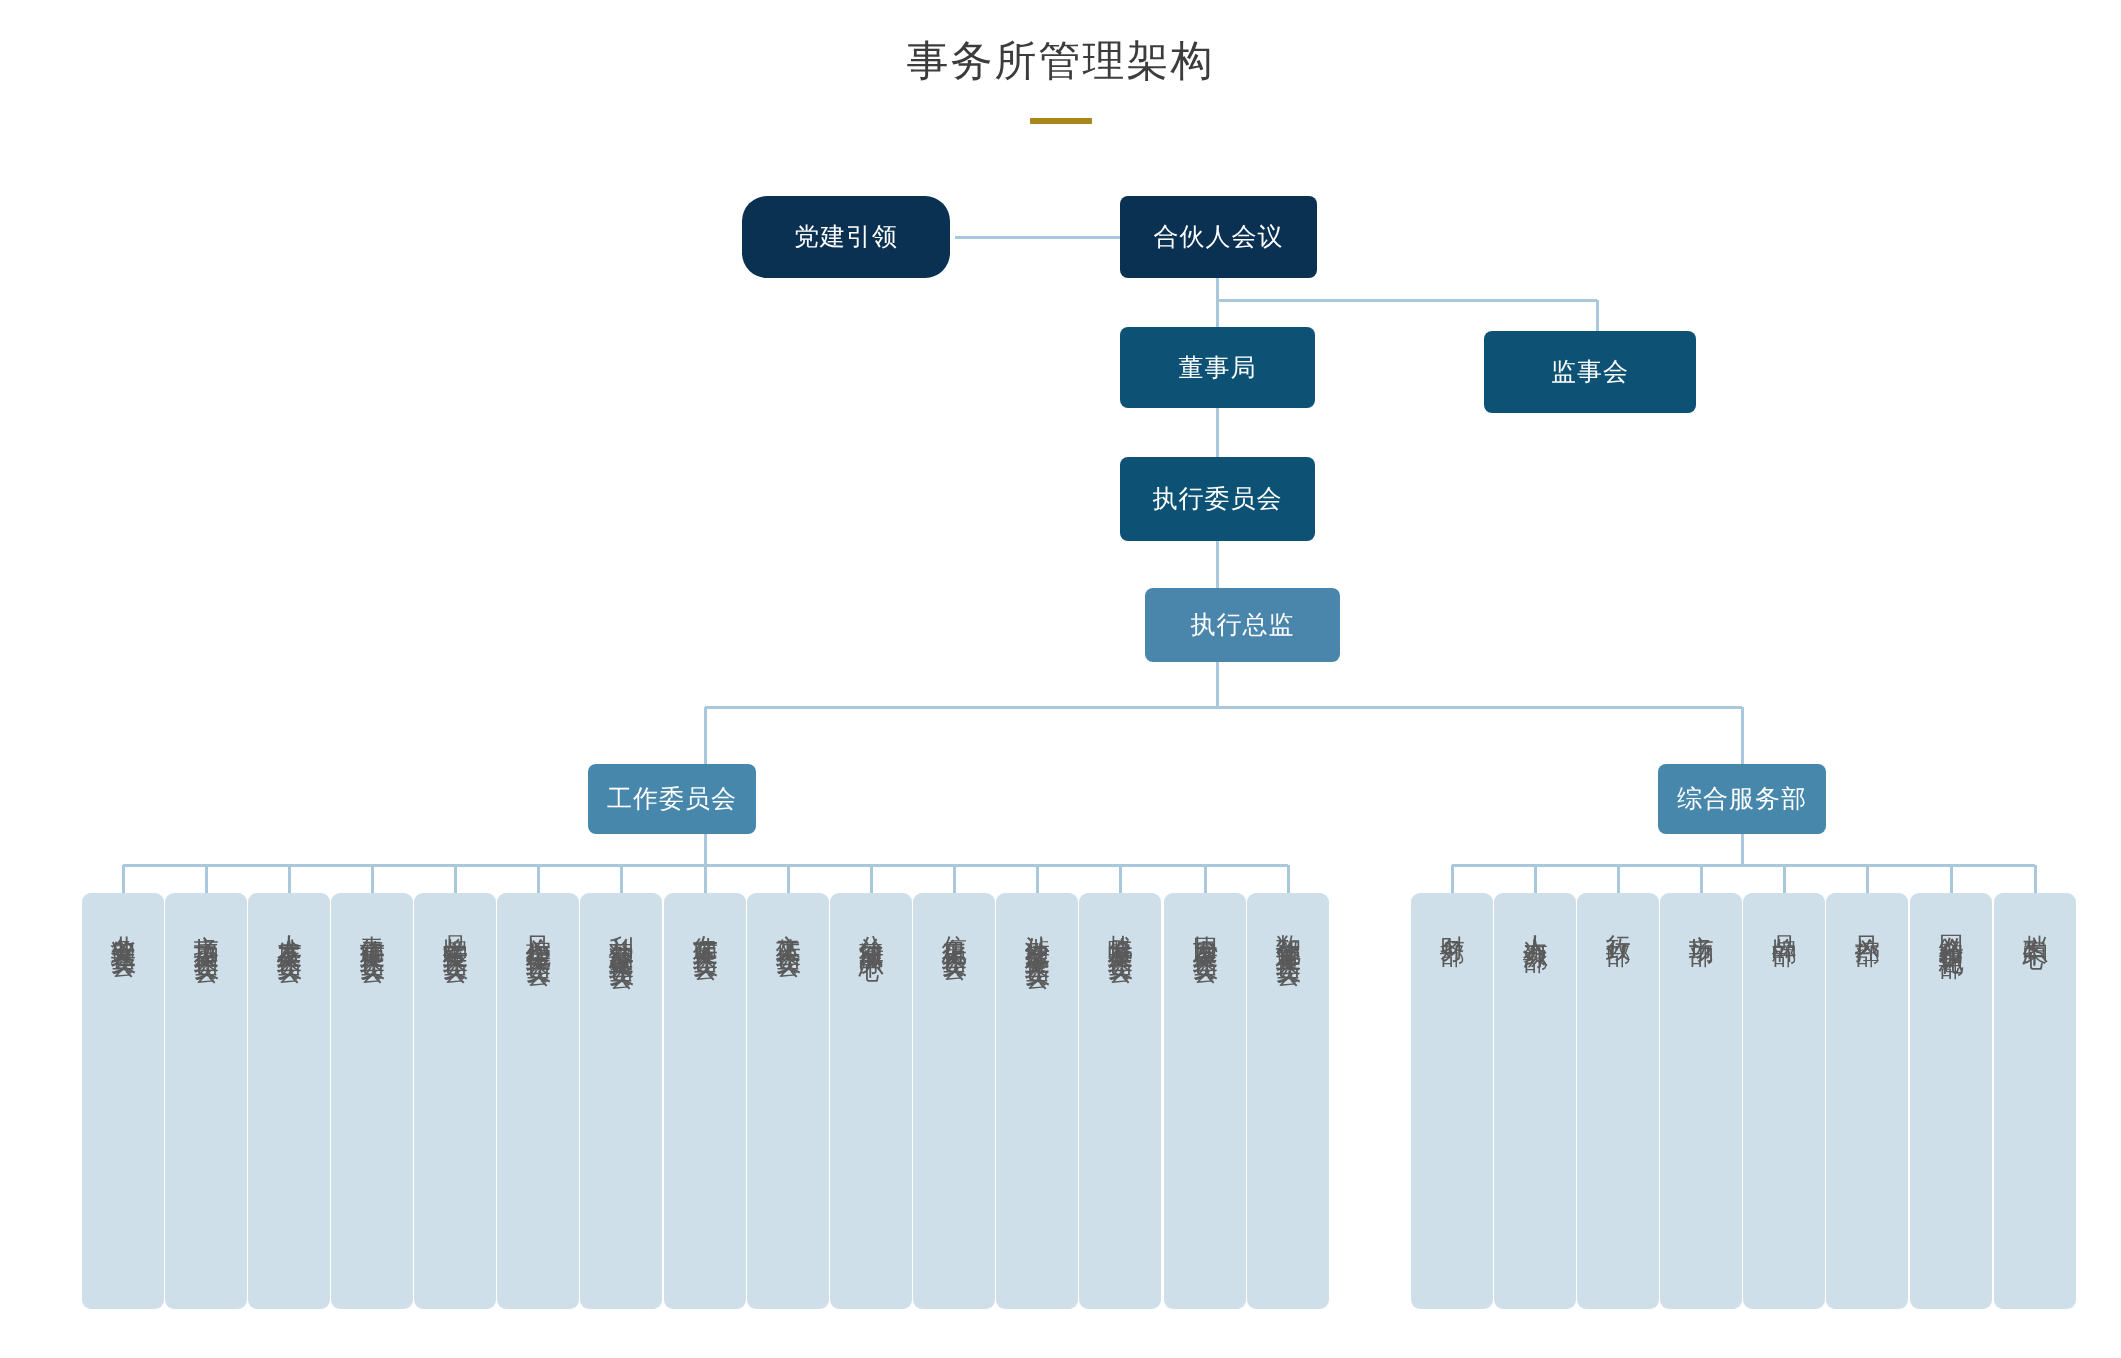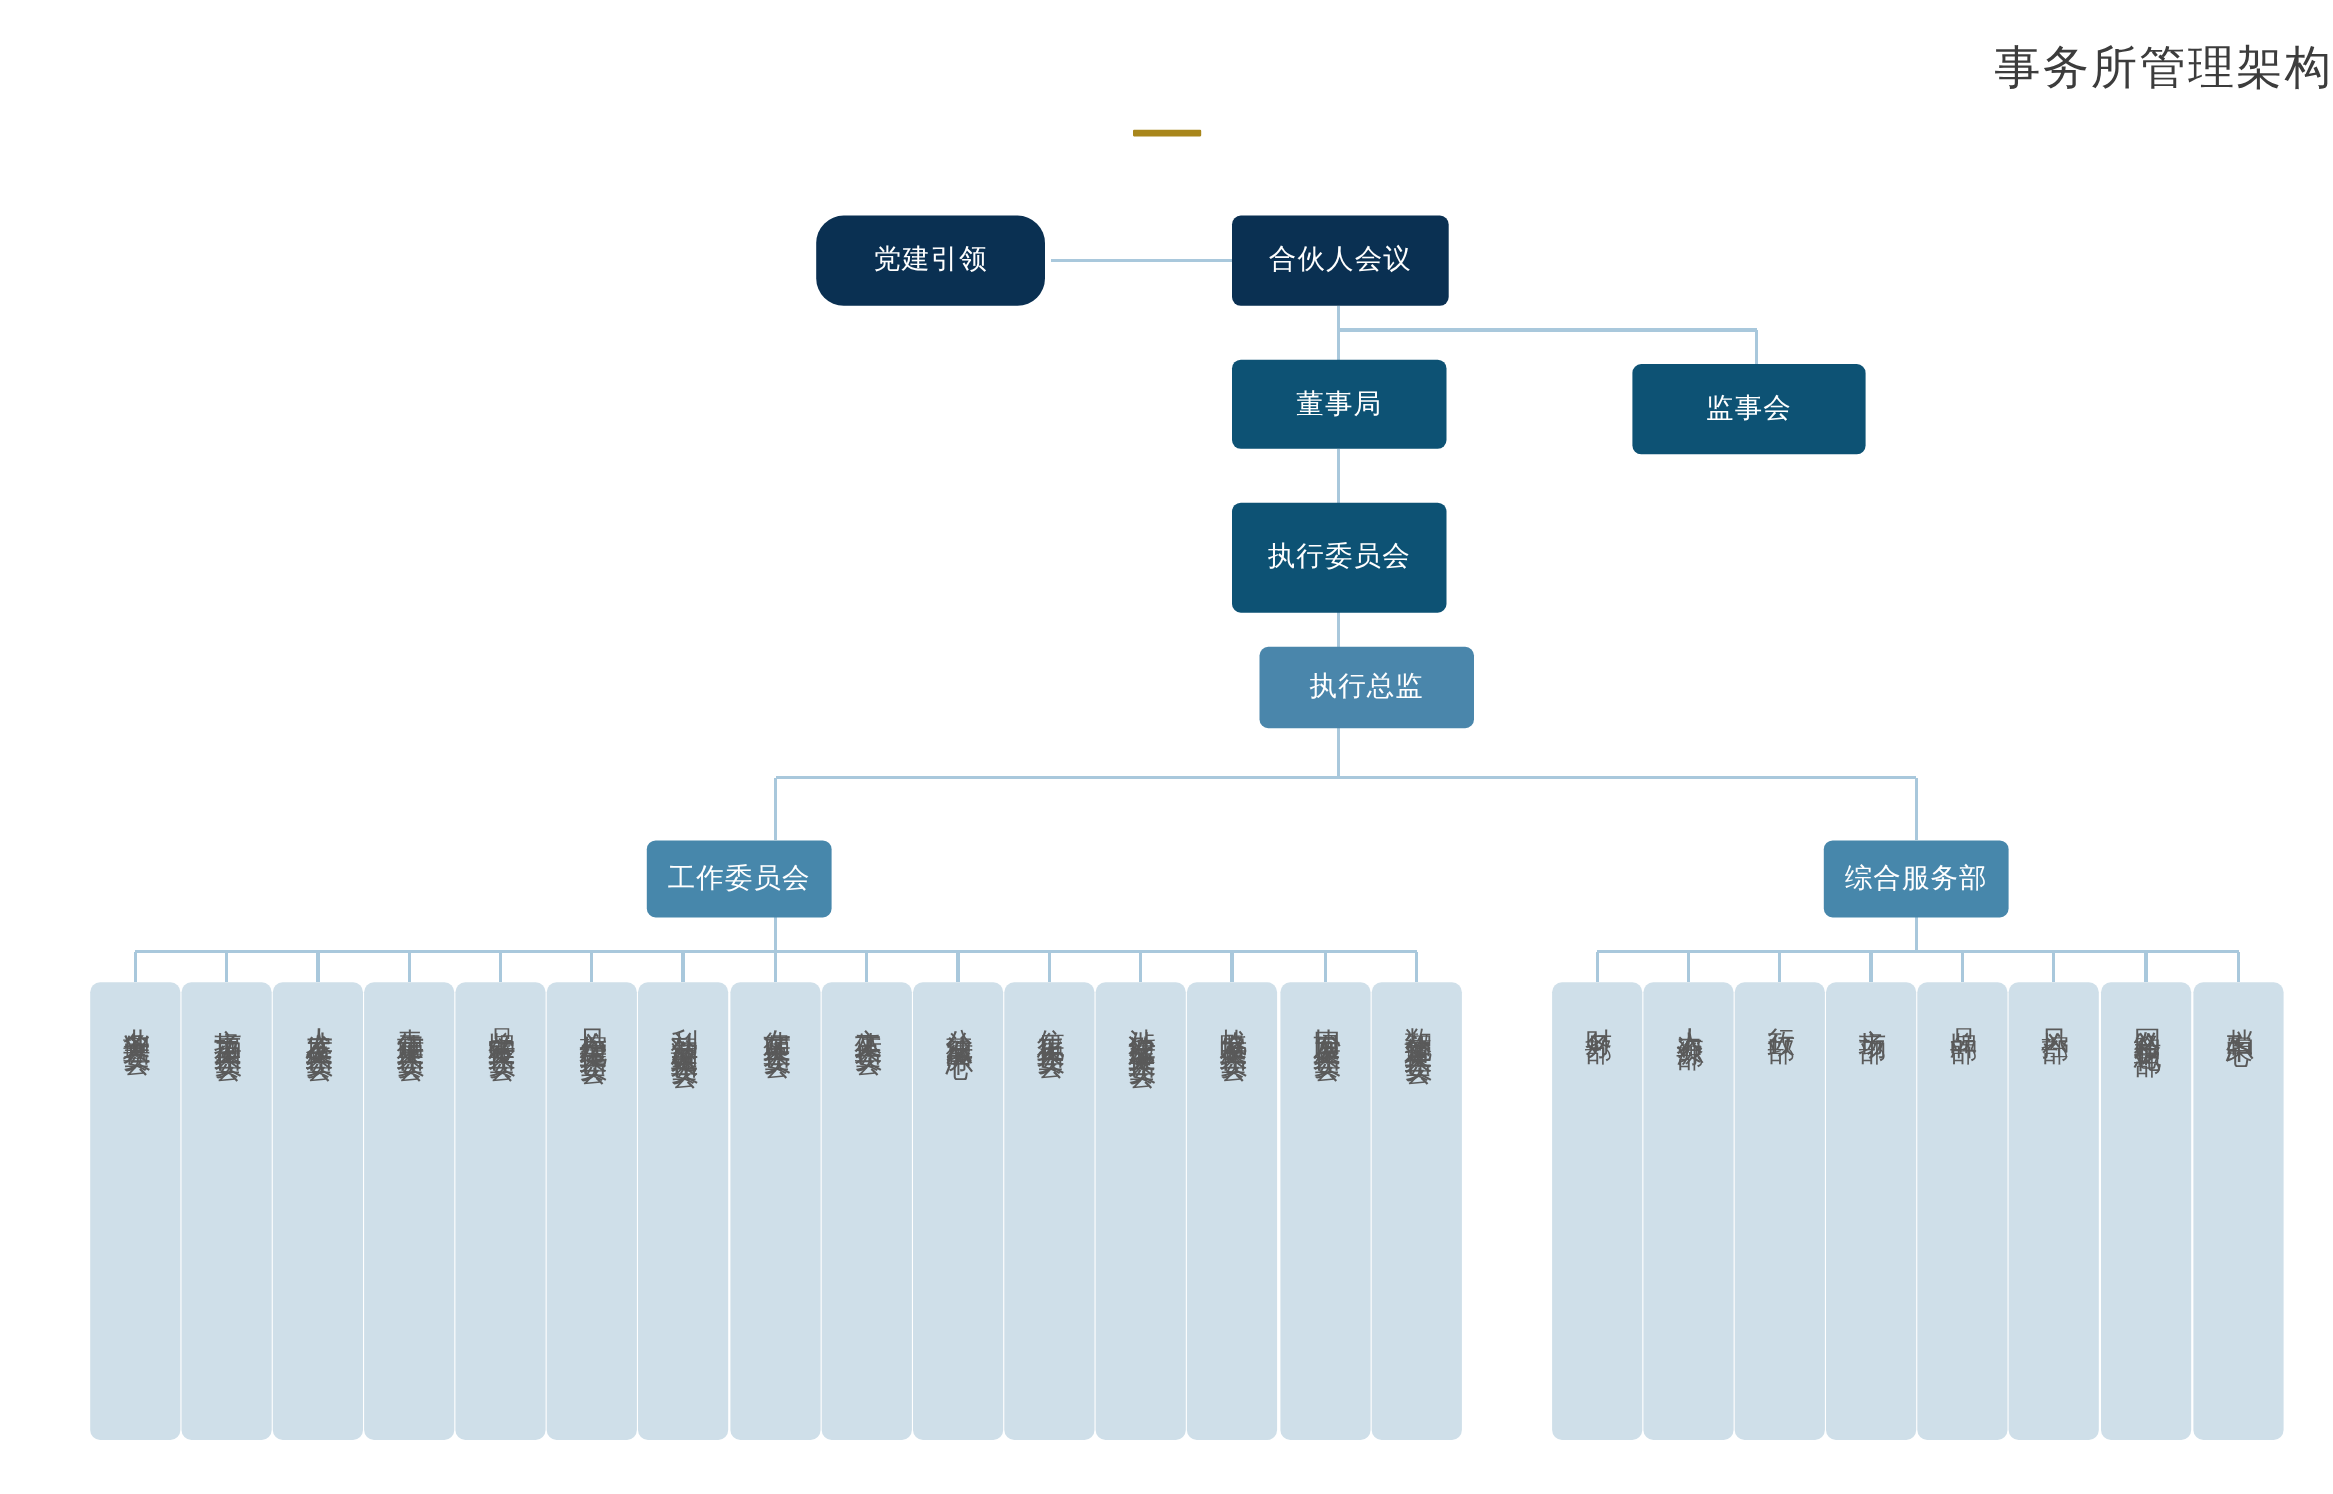--- a/index.html
+++ b/index.html
@@ -13,21 +13,21 @@
     overflow: hidden;
     font-family: "Liberation Sans", "DejaVu Sans", sans-serif;
     color: #3a3a3a;
   }
 
   
   #chart-title {
     position: absolute;
     left: 0; right: 0;
     top: 36px;
-    text-align: right;
+    text-align: center;
     font-size: 42px;
     font-weight: 400;
     letter-spacing: 2px;
     color: #3c3c3c;
     line-height: 1.2;
   }
   #title-rule {
     position: absolute;
     top: 118px;
     left: 50%;
@@ -153,21 +153,21 @@
 </div>
 
 <div class="node lvl-mid" style="left:1120px; top:327px; width:195px; height:81px;">
   <span>董事局</span>
 </div>
 
 <div class="node lvl-mid" style="left:1484px; top:331px; width:212px; height:82px;">
   <span>监事会</span>
 </div>
 
-<div class="node lvl-mid" style="left:1120px; top:457px; width:195px; height:100px;">
+<div class="node lvl-mid" style="left:1120px; top:457px; width:195px; height:84px;">
   <span>执行委员会</span>
 </div>
 
 <div class="node lvl-steel" style="left:1120px; top:588px; width:195px; height:74px;">
   <span>执行总监</span>
 </div>
 
 <div class="node lvl-branch" style="left:588px; top:764px; width:168px; height:70px;">
   <span>工作委员会</span>
 </div>

